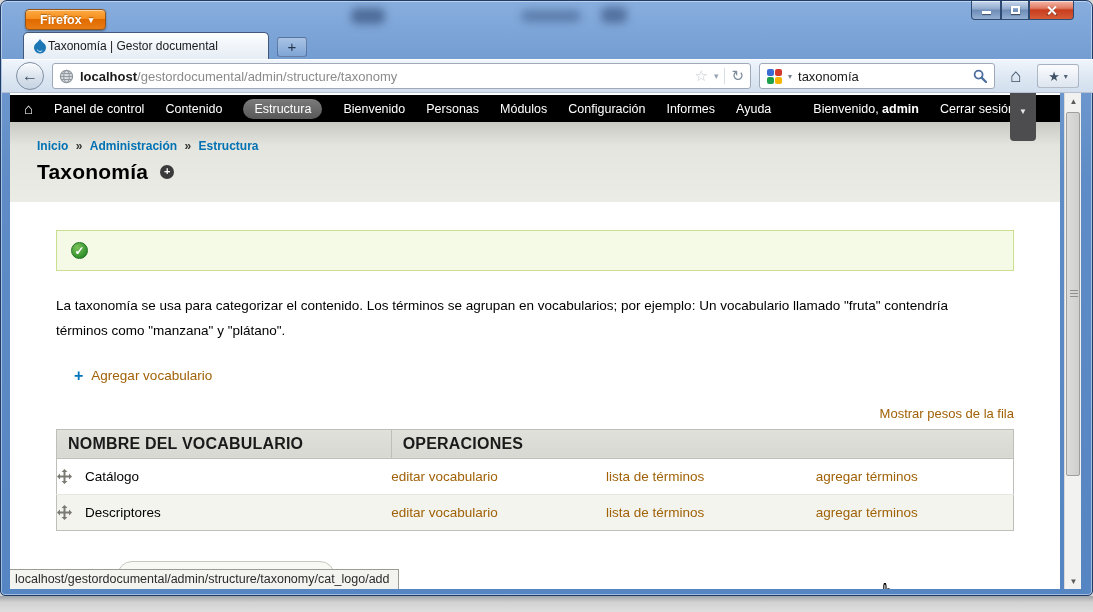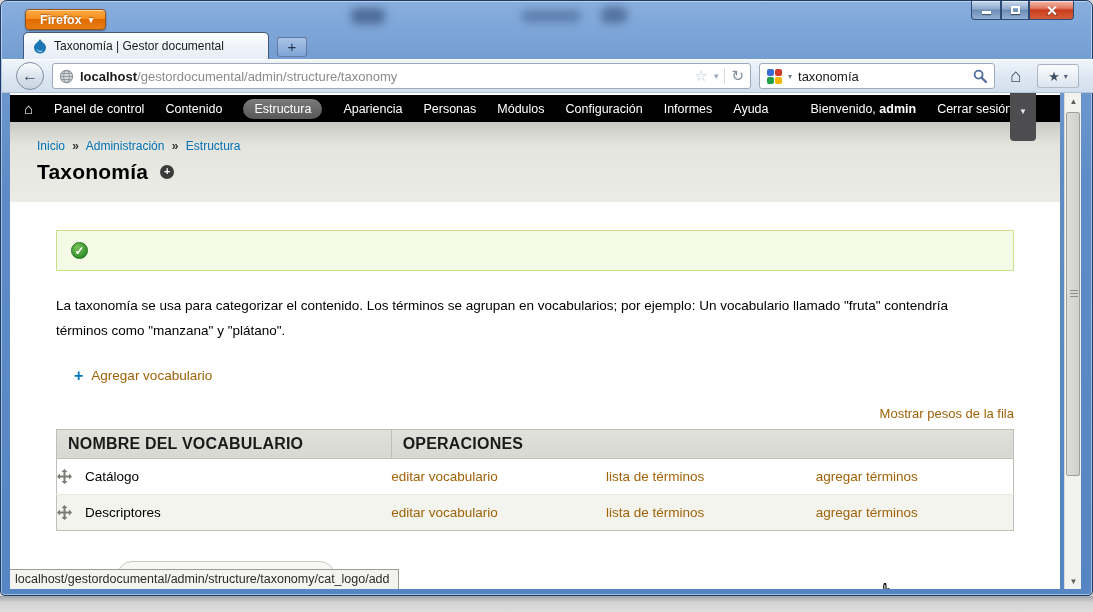--- a/index.html
+++ b/index.html
@@ -34,21 +34,21 @@
   .glyph-x { position:relative; width:11px; height:11px; }
   .glyph-x::before,.glyph-x::after { content:""; position:absolute; left:4.5px; top:0; width:2.4px; height:11px;
     background:#fff; box-shadow:0 1px 1px rgba(0,0,0,.5); }
   .glyph-x::before { transform:rotate(45deg);} .glyph-x::after { transform:rotate(-45deg);}
 
   
   .tabbar { position:absolute; left:0; top:30px; width:100%; height:28px; }
   .tab { position:absolute; left:22px; top:1px; width:246px; height:27px;
     background:linear-gradient(180deg,#fdfeff,#eef3f9 60%,#e7edf5);
     border:1px solid #43597a; border-bottom:none; border-radius:5px 5px 0 0;
-    display:flex; align-items:center; gap:7px; padding:0 9px; font-size:12px; color:#1a1a1a; cursor:default; }
+    display:flex; align-items:center; gap:1px; padding:0 9px; font-size:12px; color:#1a1a1a; cursor:default; }
   .newtab { position:absolute; left:276px; top:6px; width:30px; height:20px; border:1px solid rgba(30,50,90,.45);
     border-radius:3px; background:linear-gradient(180deg,rgba(255,255,255,.35),rgba(255,255,255,.08));
     color:#24354f; font-size:15px; line-height:17px; text-align:center; cursor:default; }
 
   
   .navbar { position:absolute; left:1px; top:58px; width:1091px; height:34px;
     background:linear-gradient(180deg,#f0f5fb,#dde7f3 55%,#d3dfee); border-top:1px solid #fbfdfe;
     border-bottom:1px solid #b6c2d1; display:flex; align-items:center; padding:0 14px; gap:8px; }
   .back-btn { width:28px; height:28px; border-radius:50%; border:1px solid #7e8da1; flex:0 0 auto;
     background:linear-gradient(180deg,#fafcfe,#d9e2ec 55%,#c6d3e2); color:#3e4e62; font-size:16px; font-weight:bold;
@@ -86,21 +86,21 @@
     padding-top:14px; color:#e8e8e8; font-size:8px; cursor:pointer; }
 
   .shortcut-bar { height:34px; background:linear-gradient(180deg,#6e6e70,#59595b); color:#fff;
     display:flex; align-items:center; padding:0 14px; gap:19px; font-size:12.5px; }
   .shortcut-bar a { color:#fff; text-decoration:none; cursor:pointer; }
   .shortcut-spacer { flex:1 1 auto; }
 
   .page-header { height:80px; background:linear-gradient(180deg,#c9c9c3,#e5e5df 30%,#ecece6);
     padding:17px 0 0 27px; }
   .breadcrumb { font-size:12px; color:#000; }
-  .breadcrumb a { color:#0071b3; text-decoration:none; cursor:pointer; font-weight:normal; }
+  .breadcrumb a { color:#0071b3; text-decoration:none; cursor:pointer; font-weight:bold; }
   .breadcrumb .bc-sep { color:#333; margin:0 4px; font-weight:bold; }
   .page-title-row { margin-top:7px; display:flex; align-items:center; gap:12px; }
   .page-title { font-size:21px; color:#000; letter-spacing:.2px; }
   .title-add { width:14px; height:14px; border-radius:50%; background:#3a3a3a; color:#fff; font-size:11px;
     font-weight:bold; line-height:13px; text-align:center; cursor:pointer; }
 
   .content { padding:28px 46px 0 46px; font-size:13.5px; color:#000; }
   .msg-status { border:1px solid #cbe08e; background:#f4fae6; padding:11px 14px; display:flex;
     align-items:center; gap:28px; color:#1c3d00; }
   .check-icon { width:17px; height:17px; border-radius:50%; flex:0 0 auto;
@@ -217,21 +217,21 @@
       </div>
     </div>
 
     <div class="viewport">
 
       <div class="admin-bar">
         <span class="admin-home">⌂</span>
         <a class="admin-item">Panel de control</a>
         <a class="admin-item">Contenido</a>
         <a class="admin-item active">Estructura</a>
-        <a class="admin-item">Apariencia</a>
+        <a class="admin-item">Bienvenido</a>
         <a class="admin-item">Personas</a>
         <a class="admin-item">Módulos</a>
         <a class="admin-item">Configuración</a>
         <a class="admin-item">Informes</a>
         <a class="admin-item">Ayuda</a>
         <span class="admin-spacer"></span>
         <span class="welcome"><span>Bienvenido, </span><b>admin</b></span>
         <a style="margin-right:60px;">Cerrar sesión</a>
       </div>
       <div class="toolbar-caret">

